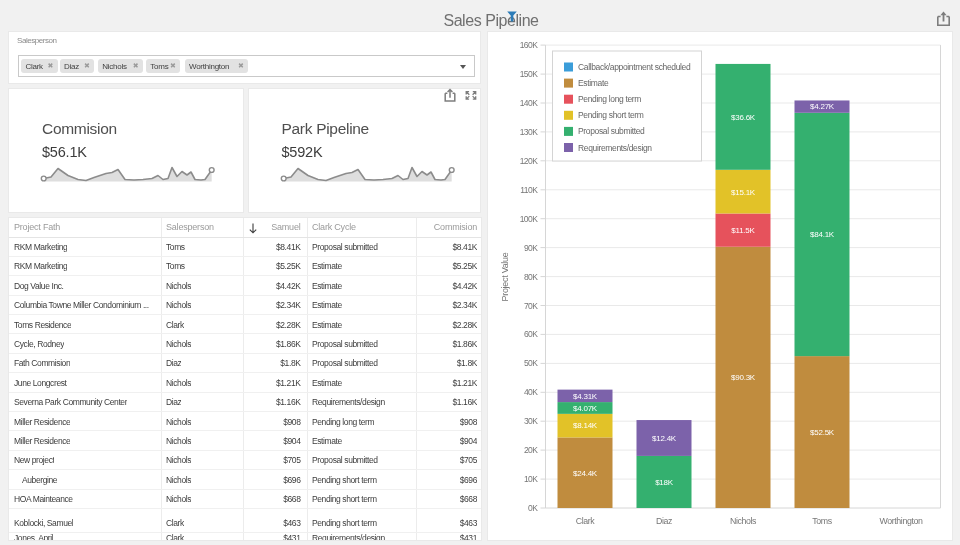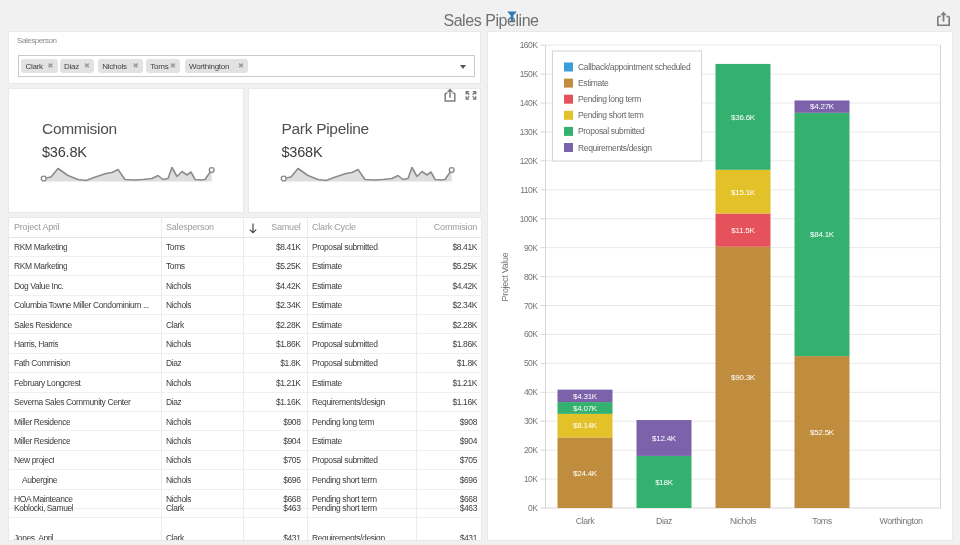--- a/index.html
+++ b/index.html
@@ -61,31 +61,31 @@
       </div>
 <div class="chip" style="left:166.0px;width:63.3px">
         <span class="chiptext">Worthington</span>
         <span class="chipx">✖</span>
       </div>
     <div id="comboarrow"></div>
   </div>
 </div>
 <div class="panel" id="cardA">
   <div class="cardtitle">Commision</div>
-  <div class="cardval">$36.8K</div>
+  <div class="cardval">$56.1K</div>
   <svg width="182" height="24" viewBox="0 0 182 24" style="position:absolute;left:26px;top:74px">
       <path d="M 8.7,18.5 L 8.7,15.5 L 16.0,14.0 L 23.0,5.5 L 33.0,12.5 L 43.0,16.5 L 51.0,17.5 L 59.0,14.5 L 71.0,10.5 L 77.0,9.5 L 83.0,6.5 L 90.0,16.5 L 99.0,17.0 L 108.0,16.5 L 117.0,15.5 L 123.0,12.5 L 128.0,16.5 L 133.0,15.5 L 137.0,4.5 L 142.0,13.5 L 147.0,8.5 L 152.0,12.0 L 156.0,9.0 L 160.0,16.5 L 166.0,17.0 L 170.0,16.5 L 176.7,7.0 L 176.7,18.5 Z" fill="#dedede"></path>
       <polyline points="8.7,15.5 16.0,14.0 23.0,5.5 33.0,12.5 43.0,16.5 51.0,17.5 59.0,14.5 71.0,10.5 77.0,9.5 83.0,6.5 90.0,16.5 99.0,17.0 108.0,16.5 117.0,15.5 123.0,12.5 128.0,16.5 133.0,15.5 137.0,4.5 142.0,13.5 147.0,8.5 152.0,12.0 156.0,9.0 160.0,16.5 166.0,17.0 170.0,16.5 176.7,7.0" fill="none" stroke="#8c8c8c" stroke-width="1.6" stroke-linejoin="round"></polyline>
       <circle cx="8.7" cy="15.5" r="2.4" fill="#ffffff" stroke="#8c8c8c" stroke-width="1.4"></circle>
       <circle cx="176.7" cy="7.0" r="2.4" fill="#ffffff" stroke="#8c8c8c" stroke-width="1.4"></circle>
     </svg>
 </div>
 <div class="panel" id="cardB">
   <div class="cardtitle">Park Pipeline</div>
-  <div class="cardval">$368K</div>
+  <div class="cardval">$592K</div>
   <svg width="182" height="24" viewBox="0 0 182 24" style="position:absolute;left:26px;top:74px">
       <path d="M 8.7,18.5 L 8.7,15.5 L 16.0,14.0 L 23.0,5.5 L 33.0,12.5 L 43.0,16.5 L 51.0,17.5 L 59.0,14.5 L 71.0,10.5 L 77.0,9.5 L 83.0,6.5 L 90.0,16.5 L 99.0,17.0 L 108.0,16.5 L 117.0,15.5 L 123.0,12.5 L 128.0,16.5 L 133.0,15.5 L 137.0,4.5 L 142.0,13.5 L 147.0,8.5 L 152.0,12.0 L 156.0,9.0 L 160.0,16.5 L 166.0,17.0 L 170.0,16.5 L 176.7,7.0 L 176.7,18.5 Z" fill="#dedede"></path>
       <polyline points="8.7,15.5 16.0,14.0 23.0,5.5 33.0,12.5 43.0,16.5 51.0,17.5 59.0,14.5 71.0,10.5 77.0,9.5 83.0,6.5 90.0,16.5 99.0,17.0 108.0,16.5 117.0,15.5 123.0,12.5 128.0,16.5 133.0,15.5 137.0,4.5 142.0,13.5 147.0,8.5 152.0,12.0 156.0,9.0 160.0,16.5 166.0,17.0 170.0,16.5 176.7,7.0" fill="none" stroke="#8c8c8c" stroke-width="1.6" stroke-linejoin="round"></polyline>
       <circle cx="8.7" cy="15.5" r="2.4" fill="#ffffff" stroke="#8c8c8c" stroke-width="1.4"></circle>
       <circle cx="176.7" cy="7.0" r="2.4" fill="#ffffff" stroke="#8c8c8c" stroke-width="1.4"></circle>
     </svg>
 </div>
 <svg style="position:absolute;left:437px;top:87px" width="42" height="18" viewBox="0 0 42 18">
 <path d="M8.2 6.3 H10.4 M15.6 6.3 H17.8 M17.8 6.3 V14 H8.2 V6.3" fill="none" stroke="#7d7d7d" stroke-width="1.5"></path>
 <path d="M13 10.8 V2.6 M10.6 5.1 L13 2.6 L15.4 5.1" fill="none" stroke="#7d7d7d" stroke-width="1.5"></path>
@@ -96,21 +96,21 @@
 <path d="M35.6 9.1 L38.6 12.1 M38.7 9.3 V12.2 H35.8"></path>
 </g>
 </svg>
 <div class="panel" id="tableP">
 <div id="tablebody">
 <div class="vline" style="left:151.5px"></div>
 <div class="vline" style="left:234.0px"></div>
 <div class="vline" style="left:297.5px"></div>
 <div class="vline" style="left:407.0px"></div>
 <div class="trow thead" style="top:0;height:20px">
-<span class="tc" style="left:5px">Project April</span>
+<span class="tc" style="left:5px">Project Fath</span>
 <span class="tc" style="left:157.0px">Salesperson</span>
 <svg style="position:absolute;left:240.0px;top:5px" width="8" height="11" viewBox="0 0 8 11">
           <path d="M4 0.5 V9.5 M0.8 6.6 L4 9.8 L7.2 6.6" fill="none" stroke="#3c3c3c" stroke-width="1.1"></path>
         </svg>
 <span class="tc r" style="right:180.5px">Samuel</span>
 <span class="tc" style="left:303.0px">Clark Cycle</span>
 <span class="tc r" style="right:4px">Commision</span>
 </div>
 <div class="trow" style="top:20.0px;height:19.4px">
 <span class="td" style="left:5px;max-width:147px">RKM Marketing</span>
@@ -134,49 +134,49 @@
 <span class="td r" style="right:4px">$4.42K</span>
 </div>
 <div class="trow" style="top:78.2px;height:19.4px">
 <span class="td" style="left:5px;max-width:147px">Columbia Towne Miller Condominium ...</span>
 <span class="td" style="left:157.0px">Nichols</span>
 <span class="td r" style="right:180.5px">$2.34K</span>
 <span class="td" style="left:303.0px">Estimate</span>
 <span class="td r" style="right:4px">$2.34K</span>
 </div>
 <div class="trow" style="top:97.6px;height:19.4px">
-<span class="td" style="left:5px;max-width:147px">Sales Residence</span>
+<span class="td" style="left:5px;max-width:147px">Toms Residence</span>
 <span class="td" style="left:157.0px">Clark</span>
 <span class="td r" style="right:180.5px">$2.28K</span>
 <span class="td" style="left:303.0px">Estimate</span>
 <span class="td r" style="right:4px">$2.28K</span>
 </div>
 <div class="trow" style="top:117.0px;height:19.4px">
-<span class="td" style="left:5px;max-width:147px">Harris, Harris</span>
+<span class="td" style="left:5px;max-width:147px">Cycle, Rodney</span>
 <span class="td" style="left:157.0px">Nichols</span>
 <span class="td r" style="right:180.5px">$1.86K</span>
 <span class="td" style="left:303.0px">Proposal submitted</span>
 <span class="td r" style="right:4px">$1.86K</span>
 </div>
 <div class="trow" style="top:136.4px;height:19.4px">
 <span class="td" style="left:5px;max-width:147px">Fath Commision</span>
 <span class="td" style="left:157.0px">Diaz</span>
 <span class="td r" style="right:180.5px">$1.8K</span>
 <span class="td" style="left:303.0px">Proposal submitted</span>
 <span class="td r" style="right:4px">$1.8K</span>
 </div>
 <div class="trow" style="top:155.8px;height:19.4px">
-<span class="td" style="left:5px;max-width:147px">February Longcrest</span>
+<span class="td" style="left:5px;max-width:147px">June Longcrest</span>
 <span class="td" style="left:157.0px">Nichols</span>
 <span class="td r" style="right:180.5px">$1.21K</span>
 <span class="td" style="left:303.0px">Estimate</span>
 <span class="td r" style="right:4px">$1.21K</span>
 </div>
 <div class="trow" style="top:175.2px;height:19.4px">
-<span class="td" style="left:5px;max-width:147px">Severna Sales Community Center</span>
+<span class="td" style="left:5px;max-width:147px">Severna Park Community Center</span>
 <span class="td" style="left:157.0px">Diaz</span>
 <span class="td r" style="right:180.5px">$1.16K</span>
 <span class="td" style="left:303.0px">Requirements/design</span>
 <span class="td r" style="right:4px">$1.16K</span>
 </div>
 <div class="trow" style="top:194.6px;height:19.4px">
 <span class="td" style="left:5px;max-width:147px">Miller Residence</span>
 <span class="td" style="left:157.0px">Nichols</span>
 <span class="td r" style="right:180.5px">$908</span>
 <span class="td" style="left:303.0px">Pending long term</span>
@@ -203,21 +203,21 @@
 <span class="td" style="left:303.0px">Pending short term</span>
 <span class="td r" style="right:4px">$696</span>
 </div>
 <div class="trow" style="top:272.2px;height:19.4px">
 <span class="td" style="left:5px;max-width:147px">HOA Mainteance</span>
 <span class="td" style="left:157.0px">Nichols</span>
 <span class="td r" style="right:180.5px">$668</span>
 <span class="td" style="left:303.0px">Pending short term</span>
 <span class="td r" style="right:4px">$668</span>
 </div>
-<div class="trow" style="top:281px;height:19.4px">
+<div class="trow" style="top:296px;height:19.4px">
 <span class="td" style="left:5px;max-width:147px">Koblocki, Samuel</span>
 <span class="td" style="left:157.0px">Clark</span>
 <span class="td r" style="right:180.5px">$463</span>
 <span class="td" style="left:303.0px">Pending short term</span>
 <span class="td r" style="right:4px">$463</span>
 </div>
 <div class="trow" style="top:311.0px;height:19.4px">
 <span class="td" style="left:5px;max-width:147px">Jones, April</span>
 <span class="td" style="left:157.0px">Clark</span>
 <span class="td r" style="right:180.5px">$431</span>

